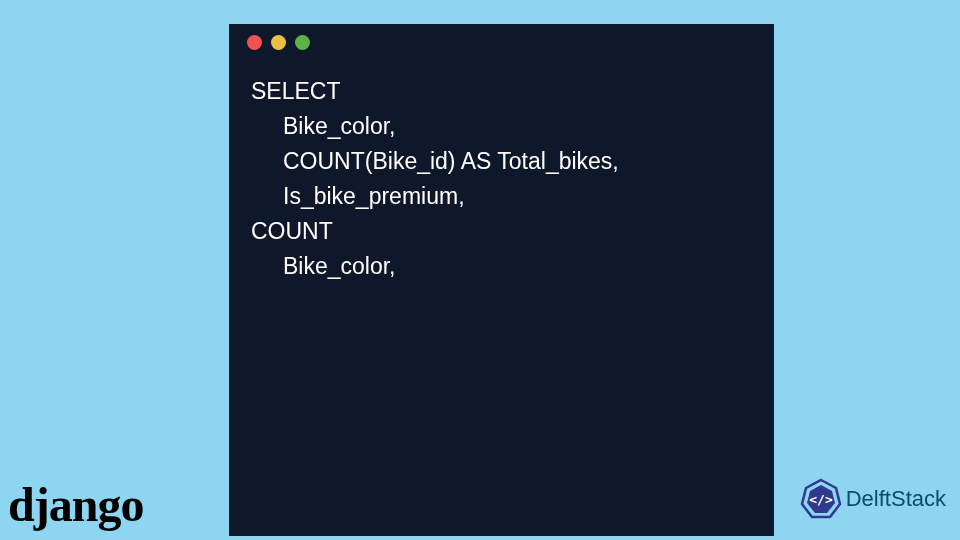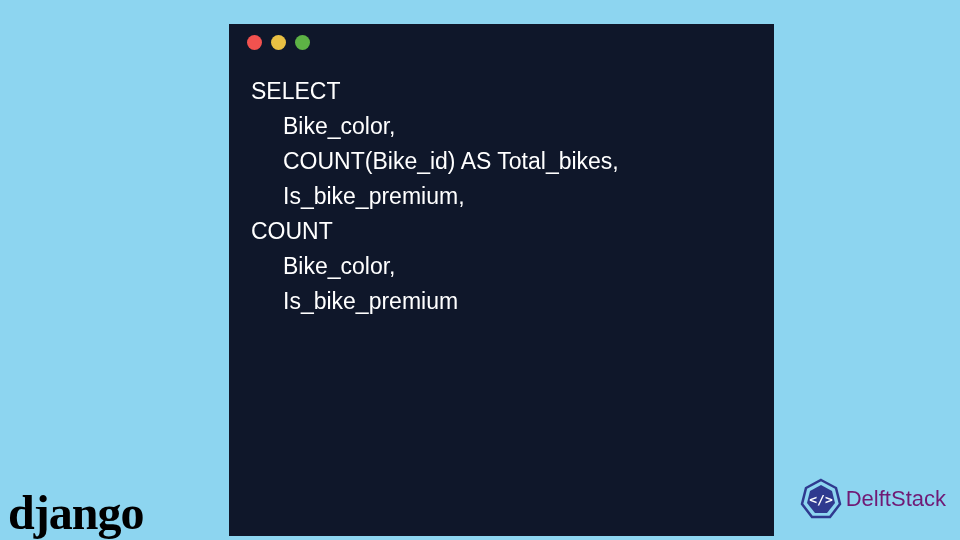--- a/index.html
+++ b/index.html
@@ -47,62 +47,61 @@
     }
     .code-line {
       white-space: pre;
     }
     .indent {
       padding-left: 32px;
     }
     .django-logo {
       position: absolute;
       left: 8px;
-      bottom: 0;
+      bottom: 8px;
       font-family: Georgia, serif;
       font-size: 48px;
       font-weight: bold;
       color: #000000;
       letter-spacing: -1px;
     }
     .delft-stack {
       position: absolute;
       right: 14px;
       bottom: 20px;
       display: flex;
       align-items: center;
       gap: 4px;
     }
     .delft-icon {
       width: 42px;
       height: 42px;
     }
     .delft-text {
       font-size: 22px;
-      color: #701a75;
+      color: #0c4a6e;
       font-weight: 500;
     }
   </style>
 </head>
 <body>
 
 <div class="code-window">
   <div class="titlebar">
     <div class="dot dot-red"></div>
     <div class="dot dot-yellow"></div>
     <div class="dot dot-green"></div>
   </div>
   <div class="code-content">
     <div class="code-line">SELECT</div>
     <div class="code-line indent">Bike_color,</div>
     <div class="code-line indent">COUNT(Bike_id) AS Total_bikes,</div>
     <div class="code-line indent">Is_bike_premium,</div>
     <div class="code-line">COUNT</div>
     <div class="code-line indent">Bike_color,</div>
-    <div class="code-line indent">Is_bike_premium</div>
   </div>
 </div>
 
 <div class="django-logo">django</div>
 
 <div class="delft-stack">
   <svg class="delft-icon" viewBox="0 0 42 42">
     <polygon points="21,2 36,10 40,26 30,39 12,39 2,26 6,10" fill="none" stroke="#2f3a8f" stroke-width="2.5"></polygon>
     <polygon points="21,7 32,13 35,25 27,35 15,35 7,25 10,13" fill="#2f3a8f"></polygon>
     <text x="21" y="26" font-size="13" fill="#ffffff" text-anchor="middle" font-family="monospace" font-weight="bold">&lt;/&gt;</text>

